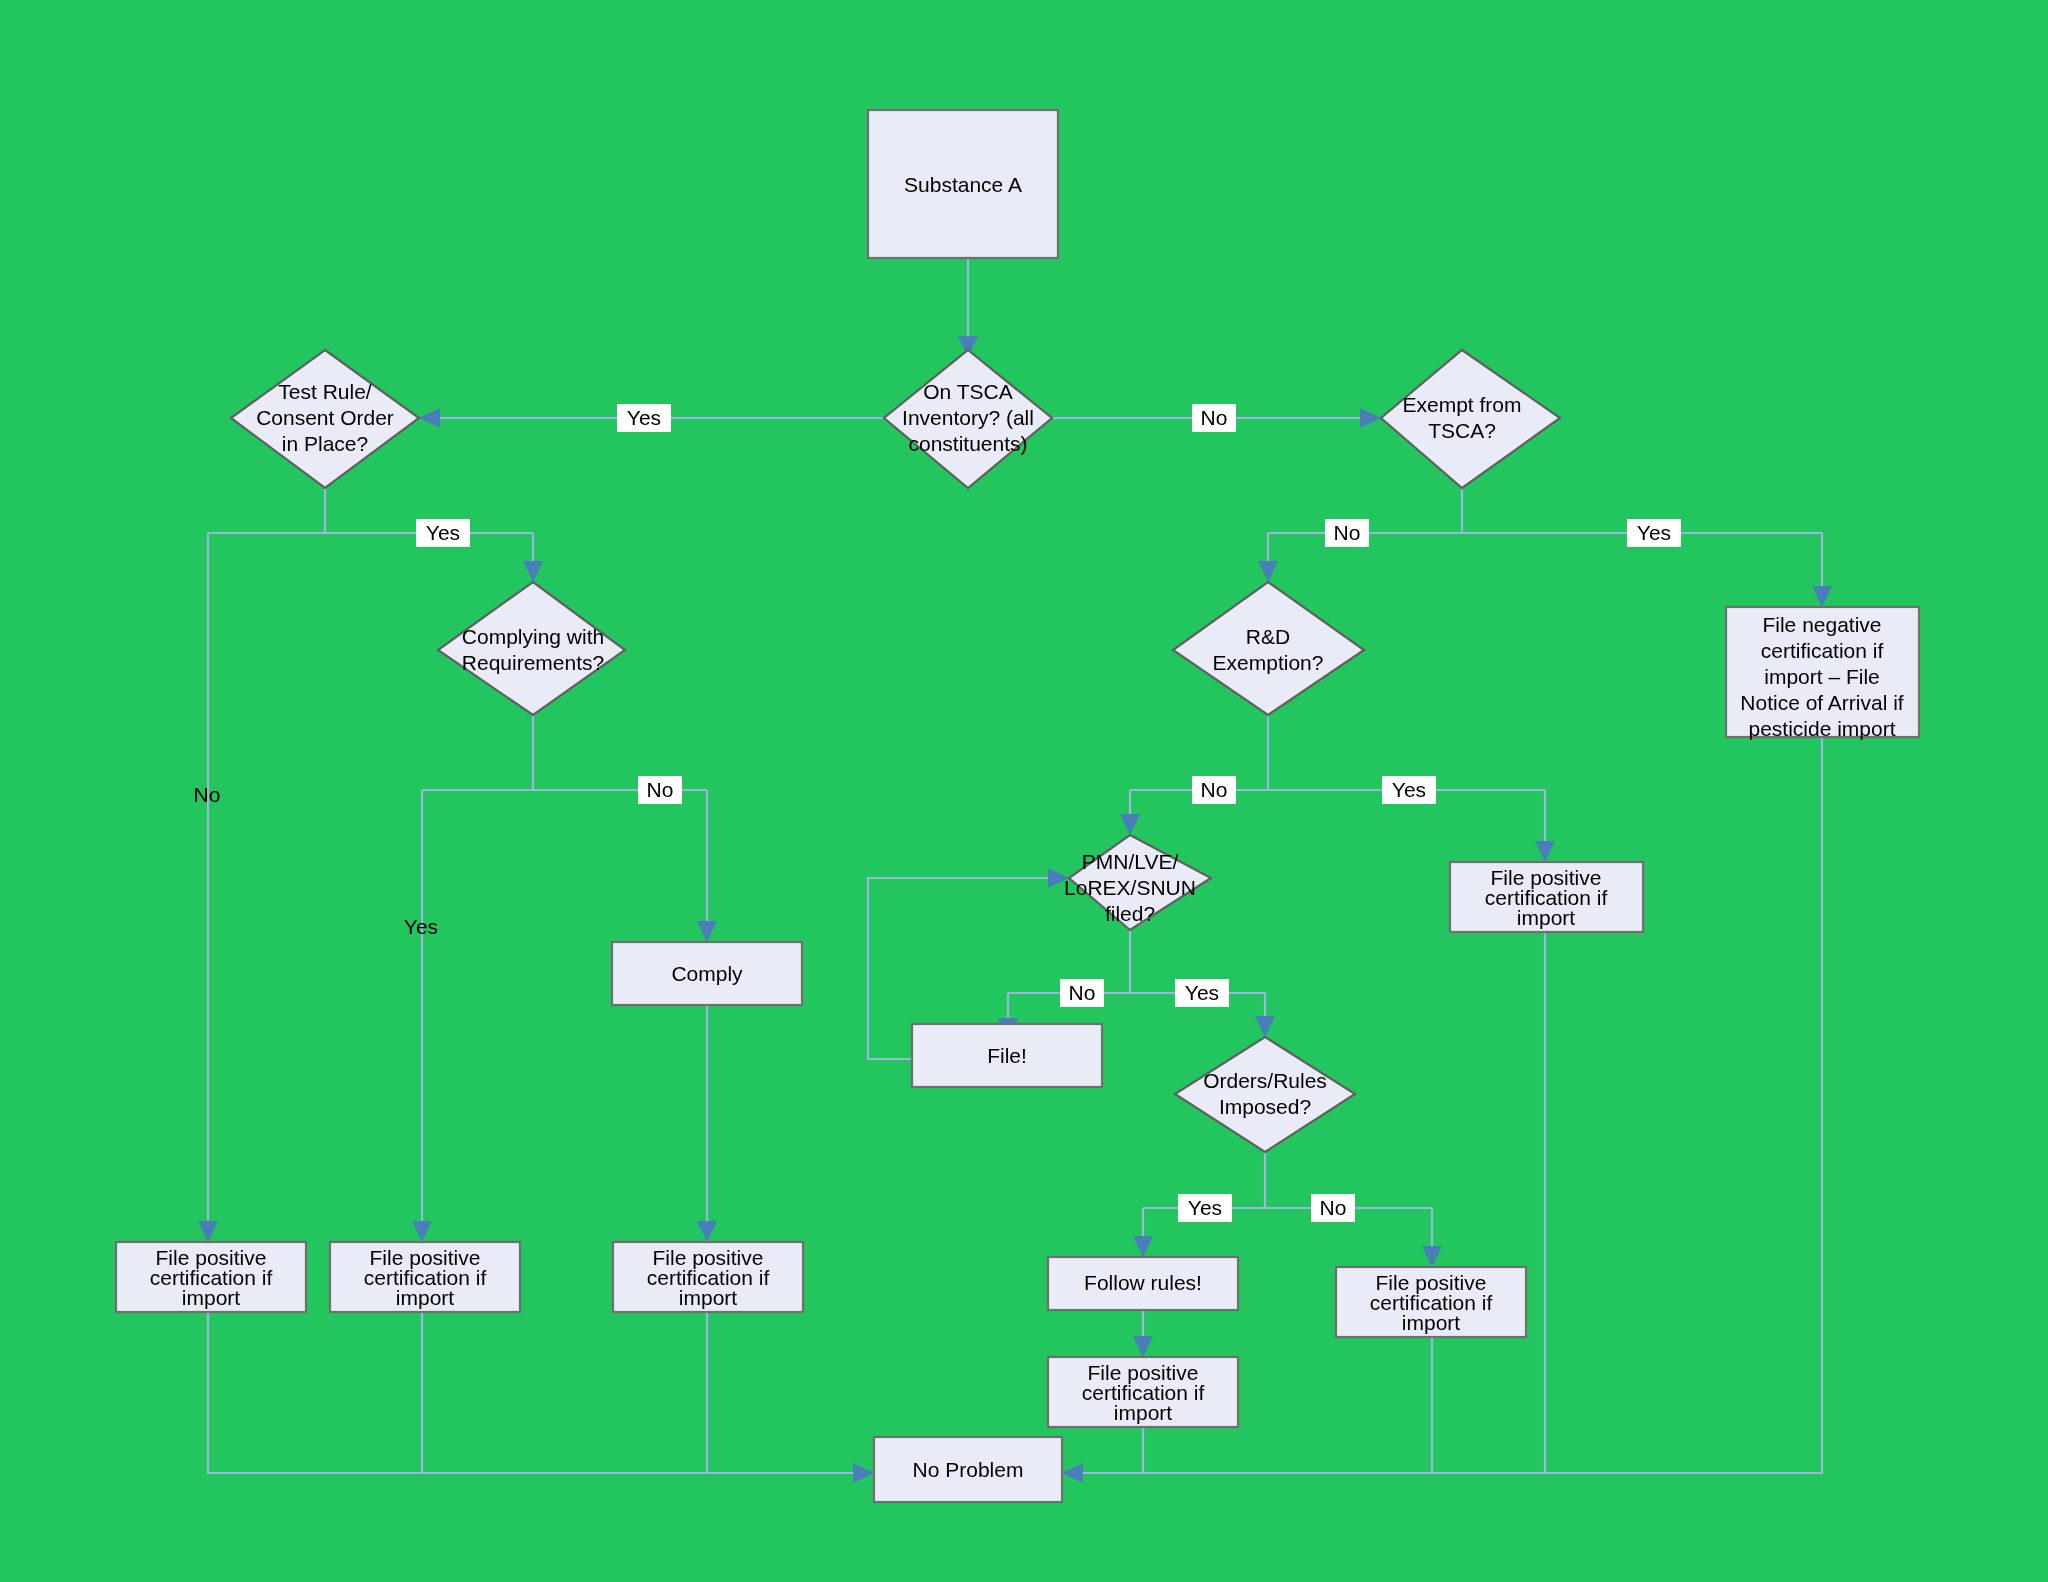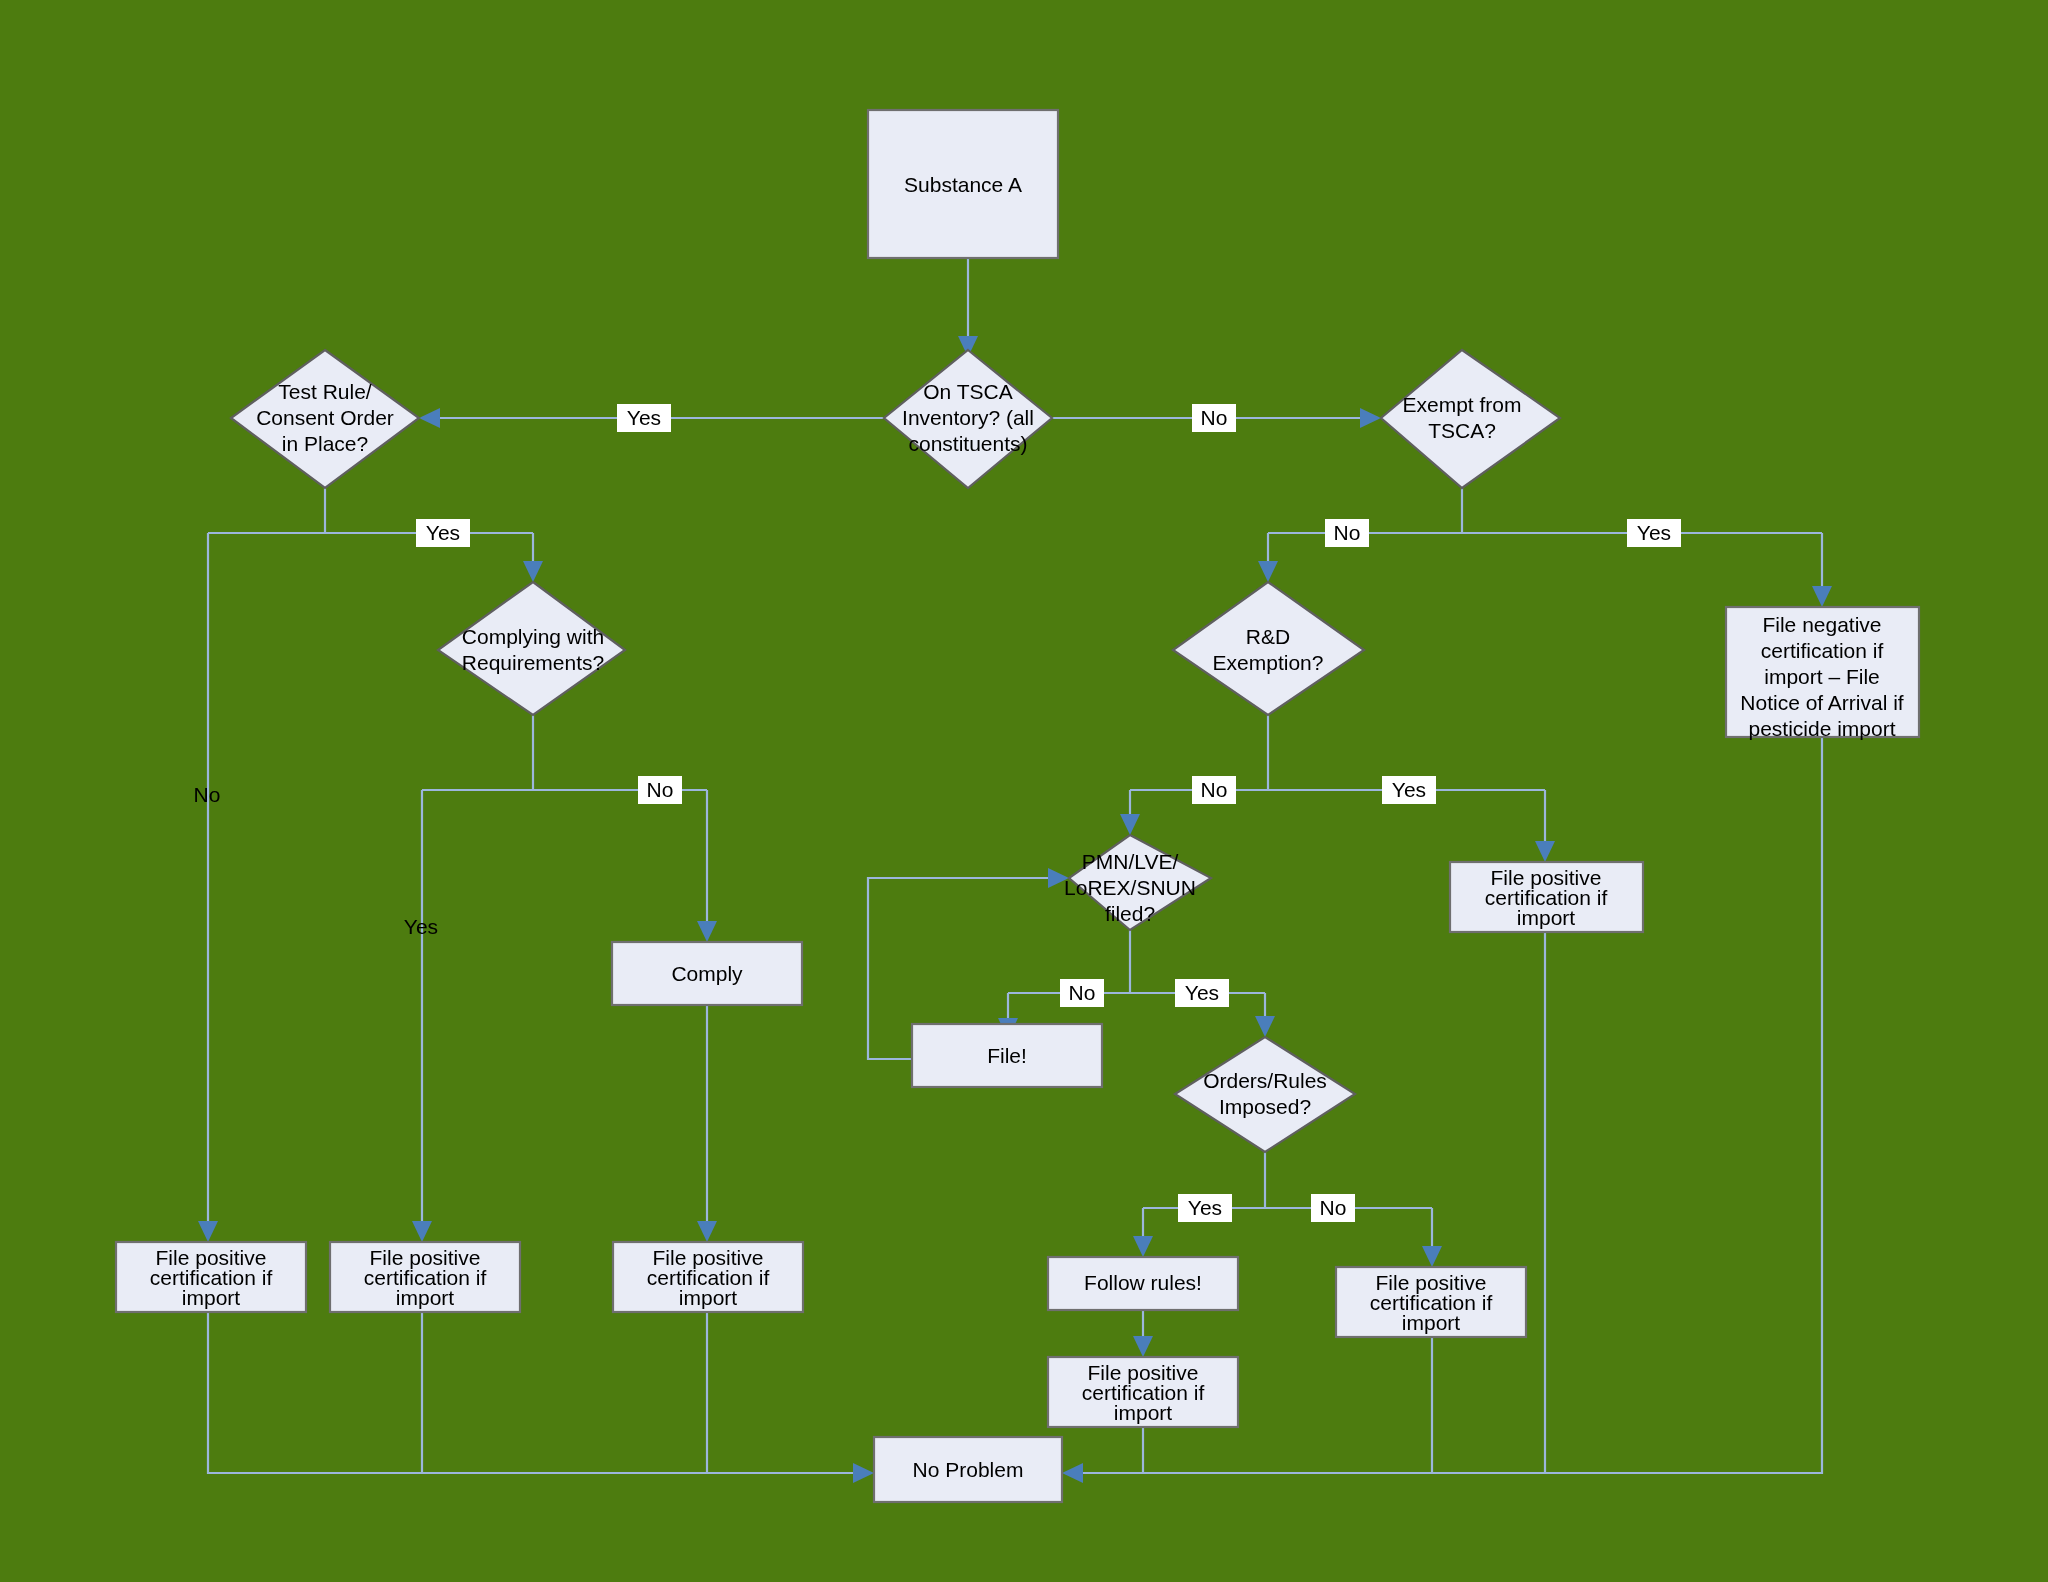--- a/index.html
+++ b/index.html
@@ -8,21 +8,21 @@
     padding: 0;
     background: #ffffff;
   }
   body {
     font-family: "Liberation Sans", sans-serif;
   }
   #canvas {
     position: relative;
     width: 2048px;
     height: 1582px;
-    background: #4d7c0f;
+    background: #22c55e;
     overflow: hidden;
   }
   svg.flow {
     position: absolute;
     left: 0;
     top: 0;
     width: 2048px;
     height: 1582px;
   }
   .node-box {

